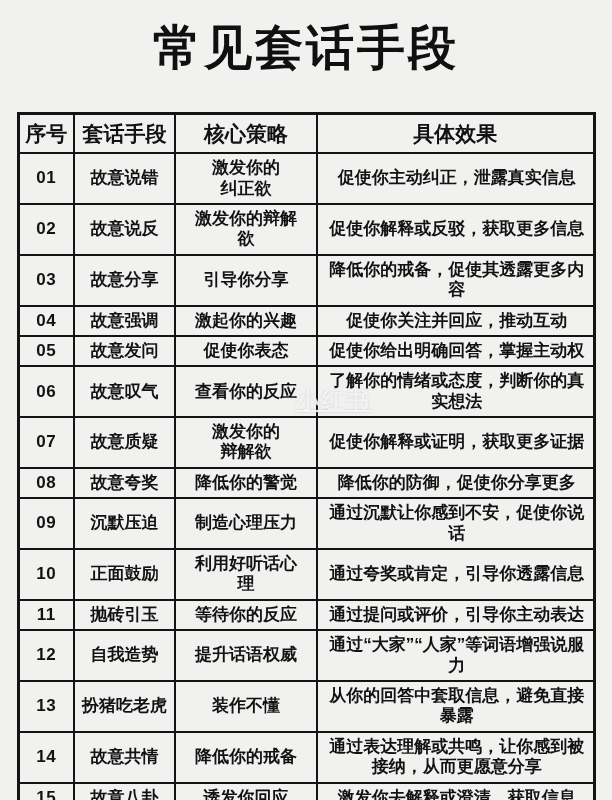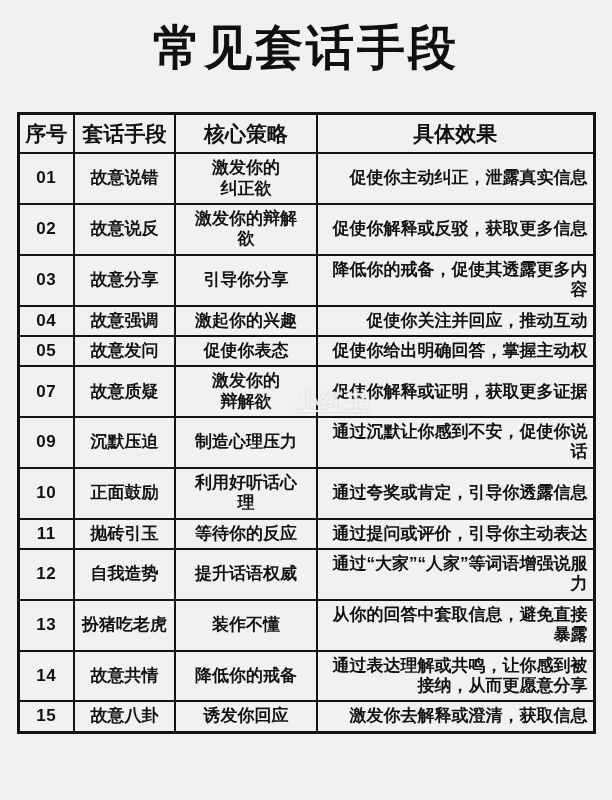--- a/index.html
+++ b/index.html
@@ -50,21 +50,21 @@
     font-size: 21px;
   }
   .col-no      { width: 56px; }
   .col-tactic  { width: 101px; }
   .col-strategy{ width: 142px; }
   .col-effect  { width: 277px; }
 
   td.c-no { letter-spacing: 0.5px; }
   td.c-strategy { white-space: pre-line; border-radius: 21px; }
   td.c-effect {
-    text-align: right;
+    text-align: center;
     padding-left: 8px;
     padding-right: 5px;
   }
 
   .watermark {
     position: absolute;
     left: 296px;
     top: 385px;
     font-size: 23px;
     font-weight: 700;
@@ -125,27 +125,39 @@
         <td class="c-strategy">激起你的兴趣</td>
         <td class="c-effect">促使你关注并回应，推动互动</td>
       </tr>
       <tr>
         <td class="c-no">05</td>
         <td class="c-tactic">故意发问</td>
         <td class="c-strategy">促使你表态</td>
         <td class="c-effect">促使你给出明确回答，掌握主动权</td>
       </tr>
       <tr>
+        <td class="c-no">06</td>
+        <td class="c-tactic">故意叹气</td>
+        <td class="c-strategy">查看你的反应</td>
+        <td class="c-effect">了解你的情绪或态度，判断你的真实想法</td>
+      </tr>
+      <tr>
         <td class="c-no">07</td>
         <td class="c-tactic">故意质疑</td>
         <td class="c-strategy">激发你的
 辩解欲</td>
         <td class="c-effect">促使你解释或证明，获取更多证据</td>
       </tr>
       <tr>
+        <td class="c-no">08</td>
+        <td class="c-tactic">故意夸奖</td>
+        <td class="c-strategy">降低你的警觉</td>
+        <td class="c-effect">降低你的防御，促使你分享更多</td>
+      </tr>
+      <tr>
         <td class="c-no">09</td>
         <td class="c-tactic">沉默压迫</td>
         <td class="c-strategy">制造心理压力</td>
         <td class="c-effect">通过沉默让你感到不安，促使你说话</td>
       </tr>
       <tr>
         <td class="c-no">10</td>
         <td class="c-tactic">正面鼓励</td>
         <td class="c-strategy">利用好听话心
 理</td>

